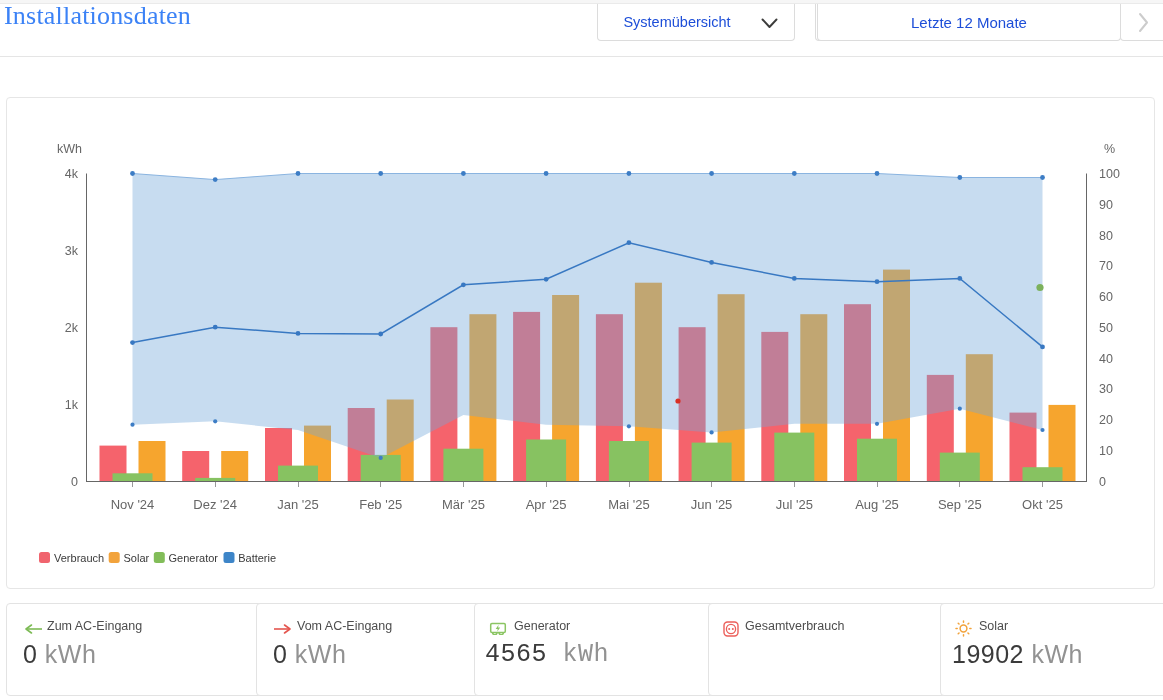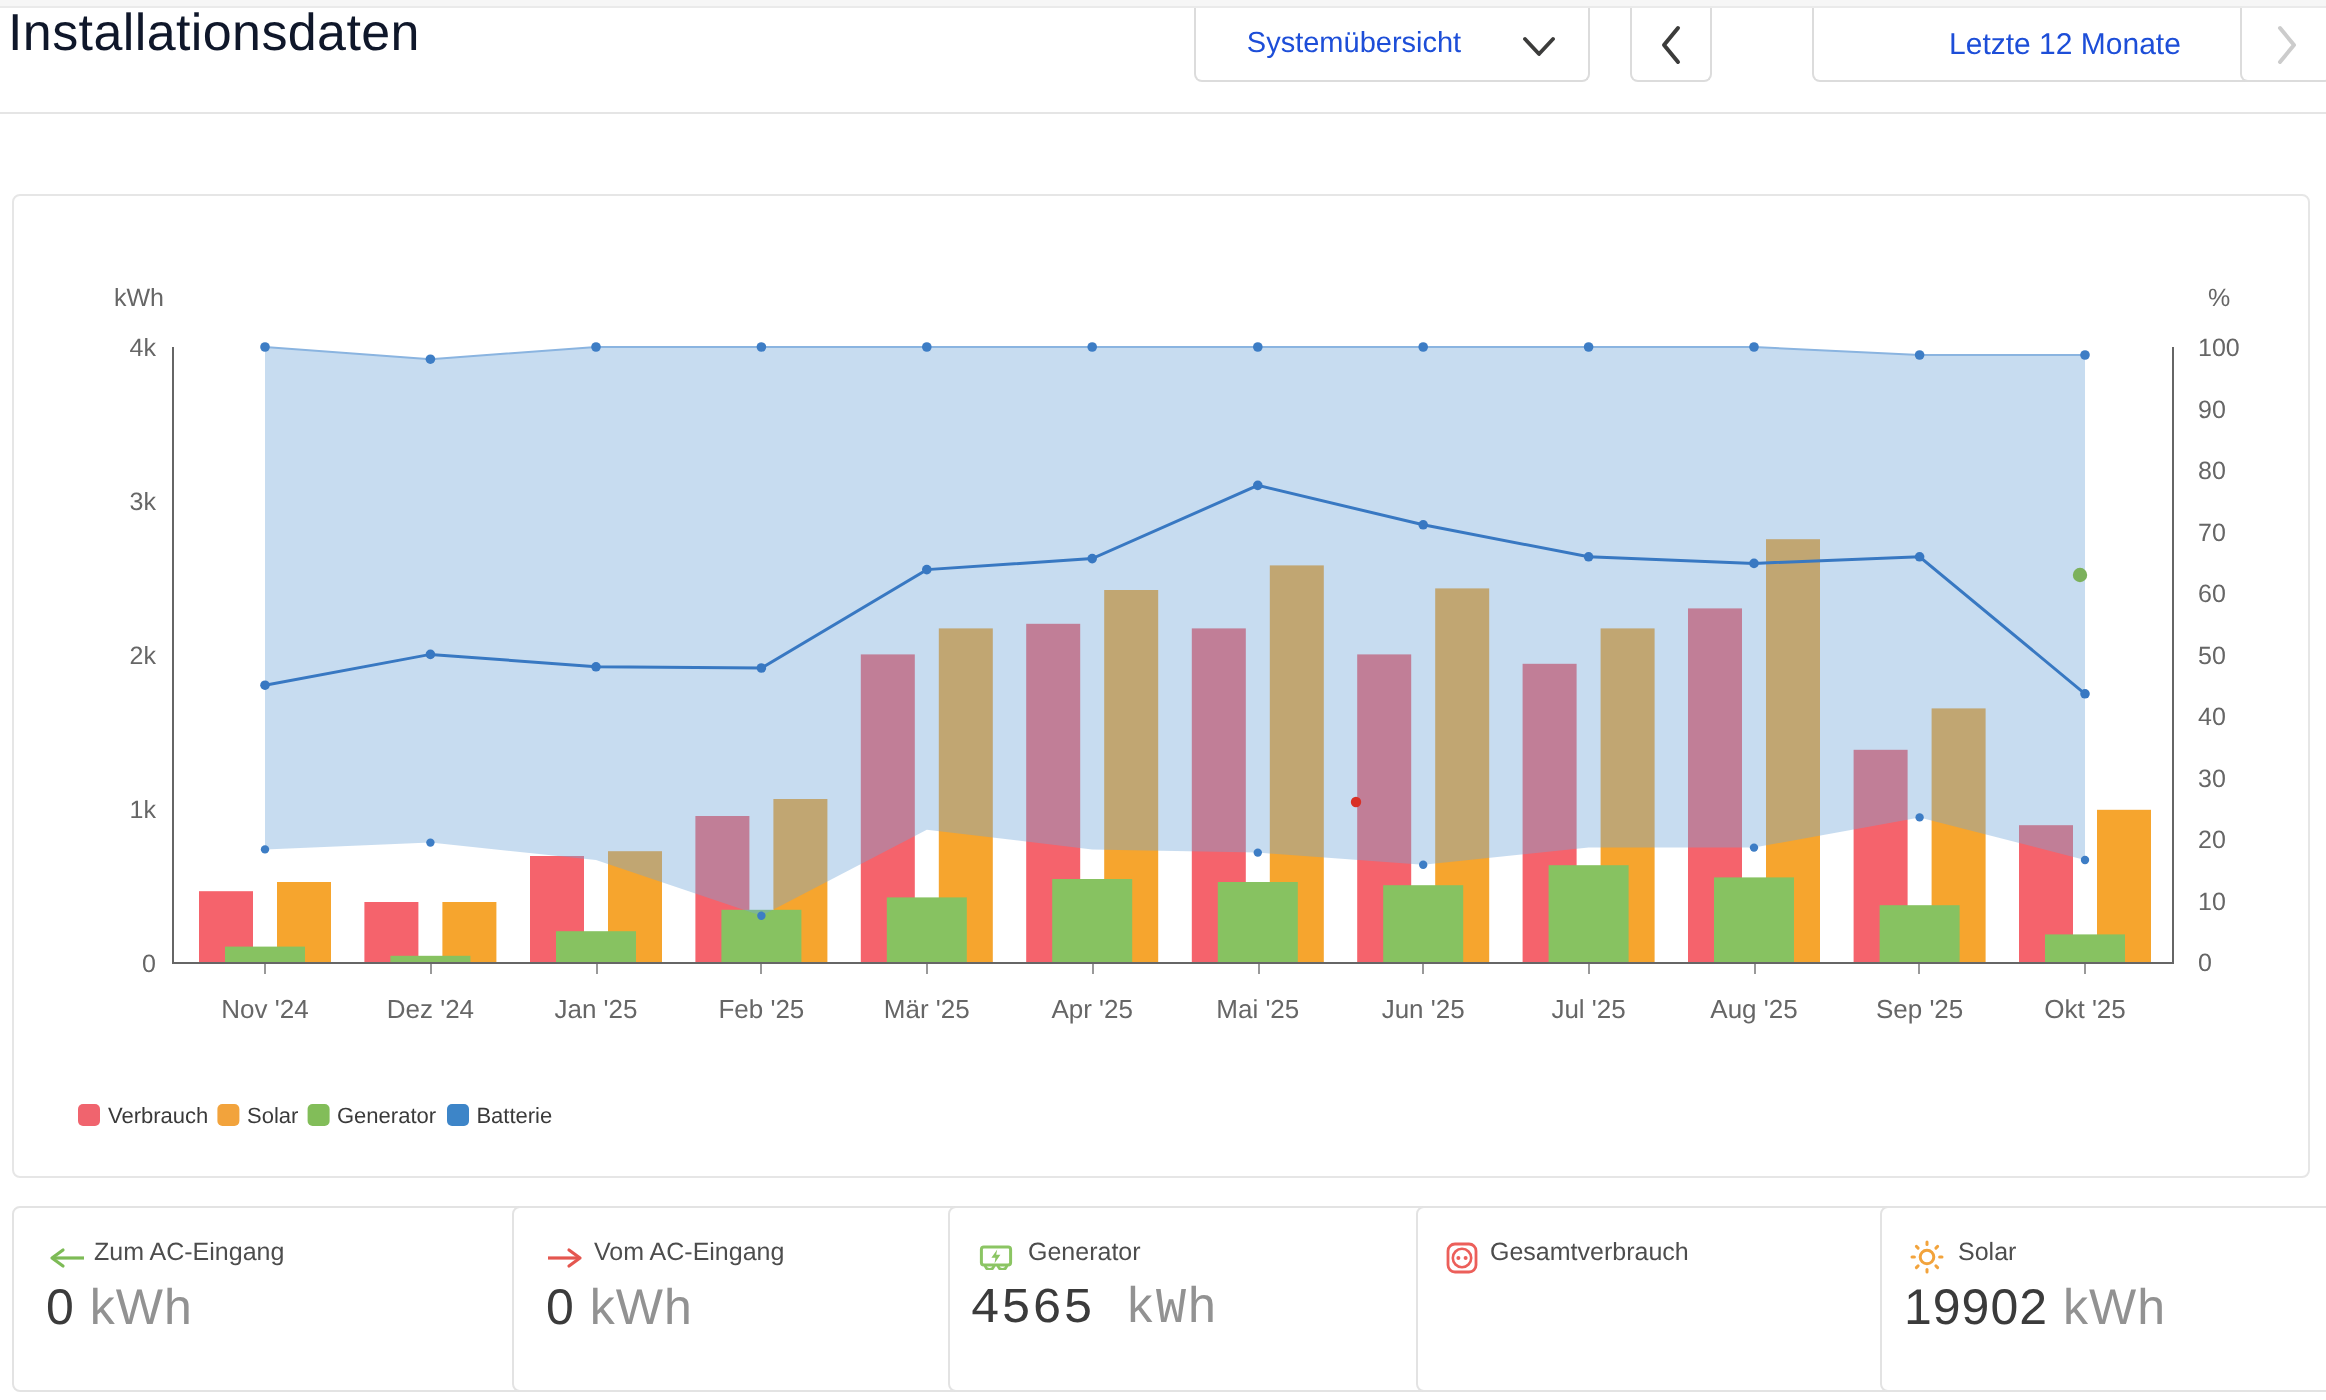--- a/index.html
+++ b/index.html
@@ -1,20 +1,20 @@
 <!DOCTYPE html>
 <html><head>
 <meta charset="utf-8">
 <style>
   html,body{margin:0;padding:0;}
   body{width:1163px;height:700px;overflow:hidden;position:relative;background:#fff;
        font-family:"Liberation Sans",sans-serif;-webkit-font-smoothing:antialiased;}
   .abs{position:absolute;}
   #topstrip{left:0;top:0;width:1163px;height:3px;background:#f6f6f6;border-bottom:1px solid #eaeaea;}
-  #title{left:4px;top:1px;font-size:26px;color:#0f172a;letter-spacing:0.2px;}
+  #title{left:4px;top:1px;font-size:26px;color:#3b82f6;letter-spacing:0.2px;font-family:Liberation Serif, serif;}
   .btn{background:#fff;border:1px solid #dcdcdc;border-top:none;border-radius:0 0 4px 4px;
        top:4px;height:37px;box-sizing:border-box;display:flex;align-items:center;justify-content:center;
        font-size:15px;color:#1d4ed8;}
   #sep{left:0;top:56px;width:1163px;height:1px;background:#e5e5e5;}
   #card{left:6px;top:97px;width:1149px;height:492px;border:1px solid #e6e6e6;border-radius:4px;background:#fff;box-sizing:border-box;}
   #chartsvg{left:0;top:0;}
   .kpi{top:603px;height:93px;width:268px;border:1px solid #e3e3e3;border-radius:4px;background:#fff;box-sizing:border-box;}
   .kpi .lbl{position:absolute;left:40px;top:15px;font-size:12.5px;color:#4d4d4d;}
   .kpi .val{position:absolute;left:16px;top:36px;font-size:25px;letter-spacing:0.5px;color:#3b3b3b;}
   .kpi .val span{color:#929292;}
@@ -29,21 +29,21 @@
   <span style="margin-right:38px;font-size:14.5px;">Systemübersicht</span>
   <svg class="abs" style="right:16px;top:14px;" width="17" height="11" viewBox="0 0 17 11">
     <polyline points="1.5,1.5 8.5,9 15.5,1.5" fill="none" stroke="#3c3c3b" stroke-width="1.9" stroke-linecap="round" stroke-linejoin="round"></polyline>
   </svg>
 </div>
 <div class="abs btn" style="left:815px;width:41px;">
   <svg width="11" height="21" viewBox="0 0 11 21">
     <polyline points="9,2 2,10.5 9,19" fill="none" stroke="#3c3c3b" stroke-width="2" stroke-linecap="round" stroke-linejoin="round"></polyline>
   </svg>
 </div>
-<div class="abs btn" style="left:906px;width:253px;">Letzte 12 Monate</div>
+<div class="abs btn" style="left:817px;width:304px;">Letzte 12 Monate</div>
 <div class="abs btn" style="left:1120px;width:46px;">
   <svg width="11" height="21" viewBox="0 0 11 21">
     <polyline points="2,2 9,10.5 2,19" fill="none" stroke="#cccccc" stroke-width="2" stroke-linecap="round" stroke-linejoin="round"></polyline>
   </svg>
 </div>
 
 <div id="sep" class="abs"></div>
 <div id="card" class="abs"></div>
 <svg id="chartsvg" class="abs" width="1163" height="600" viewBox="0 0 1163 600">
 

